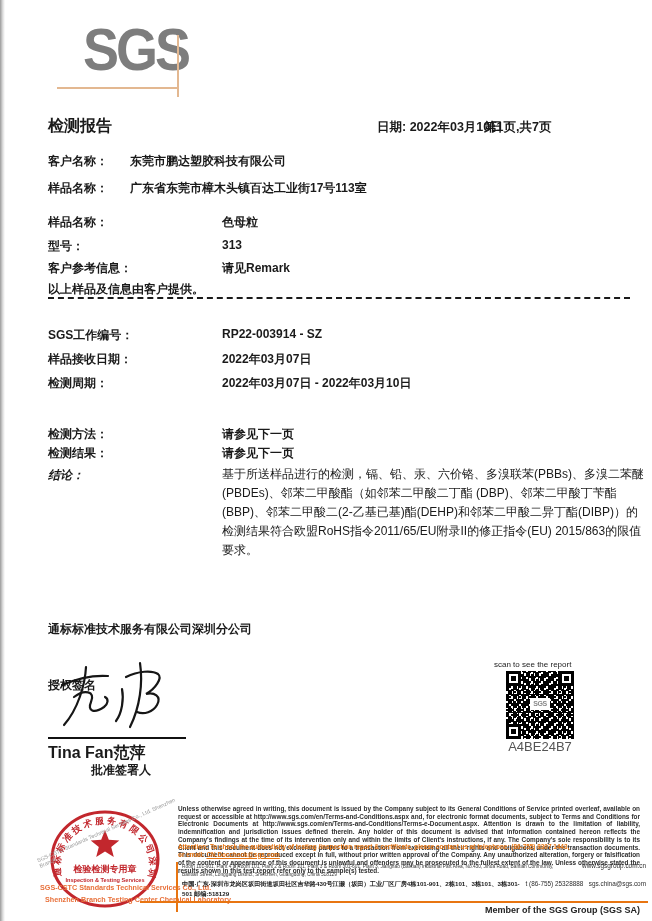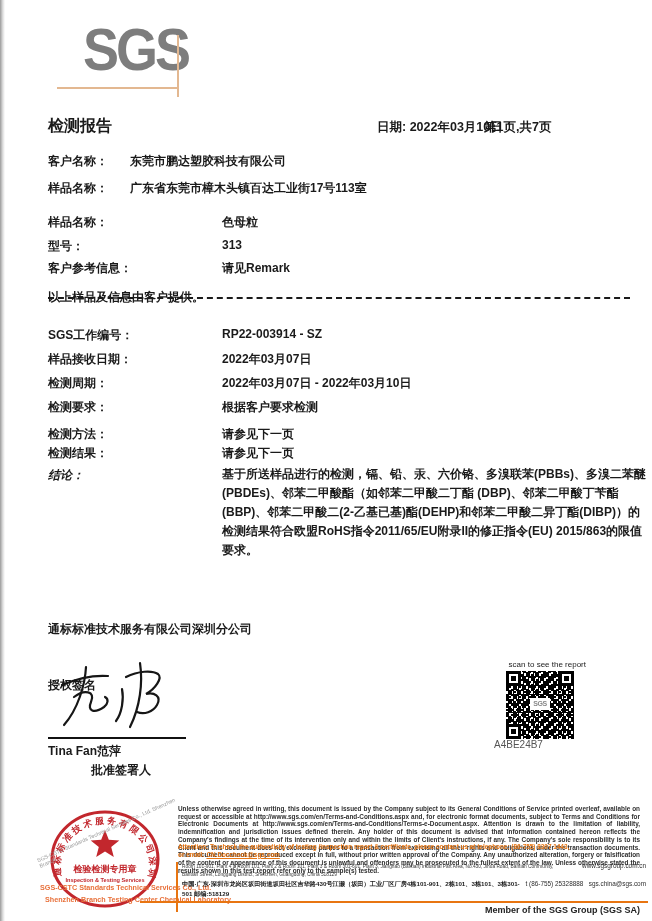--- a/index.html
+++ b/index.html
@@ -21,50 +21,50 @@
   .report-date { position:absolute; left:377px; top:3px; font-size:12.5px; font-weight:bold; }
   .report-page { position:absolute; left:484px; top:3px; font-size:12.5px; font-weight:bold; }
 
   
   .row { position:absolute; left:48px; width:584px; height:16px; font-size:12px; font-weight:600; }
   .row .lbl { position:absolute; left:0; top:0; white-space:nowrap; }
   .row .val { position:absolute; top:0; white-space:nowrap; }
   .val-narrow { left:82px; }
   .val-wide { left:174px; }
 
-  .client-note { position:absolute; left:48px; top:281px; font-size:12px; font-weight:600;margin-top:8px; }
+  .client-note { position:absolute; left:48px; top:281px; font-size:12px; font-weight:600; }
   .dashed-sep { position:absolute; left:48px; top:297px; width:582px; height:0;
                 border-top:2px dashed #1a1a1a; }
 
   .conclusion-lbl { position:absolute; left:48px; top:467px; font-size:12px; font-weight:600;font-style:italic; }
   .conclusion-val { position:absolute; left:222px; top:465px; width:424px; font-size:12px;
-                    font-weight:700; line-height:19px; }
+                    font-weight:400; line-height:19px; }
 
   
   .sig-company { position:absolute; left:48px; top:621px; font-size:12px; font-weight:600; }
   .sig-auth    { position:absolute; left:48px; top:637px; font-size:12px; font-weight:600;margin-top:40px; }
   .sig-svg     { position:absolute; left:52px; top:655px; }
   .sig-line    { position:absolute; left:48px; top:737px; width:138px; height:2px; background:#111; }
-  .sig-name    { position:absolute; left:48px; top:743px; font-size:12px; font-weight:600; }
+  .sig-name    { position:absolute; left:48px; top:743px; font-size:16px; font-weight:600; }
   .sig-role    { position:absolute; left:48px; top:762px; font-size:12px; font-weight:600;margin-left:43px; }
 
   
-  .qr-caption { position:absolute; left:494px; top:660px; width:92px; text-align:right;
+  .qr-caption { position:absolute; left:494px; top:660px; width:92px; text-align:left;
                 font-size:8px; color:#222; }
   .qr { position:absolute; left:506px; top:671px; width:68px; height:68px; background:
         conic-gradient(from 90deg,#000 25%,transparent 0 50%,#000 0 75%,transparent 0) 2px 1px/9px 9px,
         conic-gradient(#000 25%,#fff 0 50%,#000 0 75%,#fff 0) 0 0/5px 5px; }
   .finder { position:absolute; width:15px; height:15px; background:#fff; border:3px solid #000; }
   .finder::after { content:""; position:absolute; left:2px; top:2px; width:5px; height:5px; background:#000; }
   .f-tl { left:0; top:0; } .f-tr { right:0; top:0; } .f-bl { left:0; bottom:0; }
   .qr-center { position:absolute; left:24px; top:27px; width:20px; height:12px; background:#fff;
                font-size:7px; font-weight:bold; color:#888; text-align:center; line-height:12px;
                letter-spacing:-0.5px; }
-  .qr-code { position:absolute; left:494px; top:739px; width:92px; 
-             font-size:10px; color:#555; }
+  .qr-code { position:absolute; left:494px; top:739px; width:92px; text-align:center;
+             font-size:13px; color:#555; }
 
   
   .stamp-svg { position:absolute; left:46px; top:808px; }
   .stamp-watermark { position:absolute; left:36px; top:858px; width:160px; font-size:5.5px;
                      color:#9a9a9a; transform:rotate(-24deg); transform-origin:left top; }
   .stamp-co-en { position:absolute; left:40px; top:883px; font-size:7.2px; color:#e8703a;
                  font-weight:bold; white-space:nowrap; }
   .stamp-lab-en { position:absolute; left:45px; top:895px; font-size:7.2px; color:#e8703a;
                   font-weight:bold; white-space:nowrap; }
 
@@ -127,24 +127,20 @@
     <span class="lbl">SGS工作编号：</span>
     <span class="val val-wide">RP22-003914 - SZ</span>
   </div>
   <div class="row" style="top:351px">
     <span class="lbl">样品接收日期：</span>
     <span class="val val-wide">2022年03月07日</span>
   </div>
   <div class="row" style="top:375px">
     <span class="lbl">检测周期：</span>
     <span class="val val-wide">2022年03月07日 - 2022年03月10日</span>
-  </div>
-  <div class="row" style="top:399px">
-    <span class="lbl">检测要求：</span>
-    <span class="val val-wide">根据客户要求检测</span>
   </div>
   <div class="row" style="top:426px">
     <span class="lbl">检测方法：</span>
     <span class="val val-wide">请参见下一页</span>
   </div>
   <div class="row" style="top:445px">
     <span class="lbl">检测结果：</span>
     <span class="val val-wide">请参见下一页</span>
   </div>
   <div class="conclusion-lbl">结论：</div>

